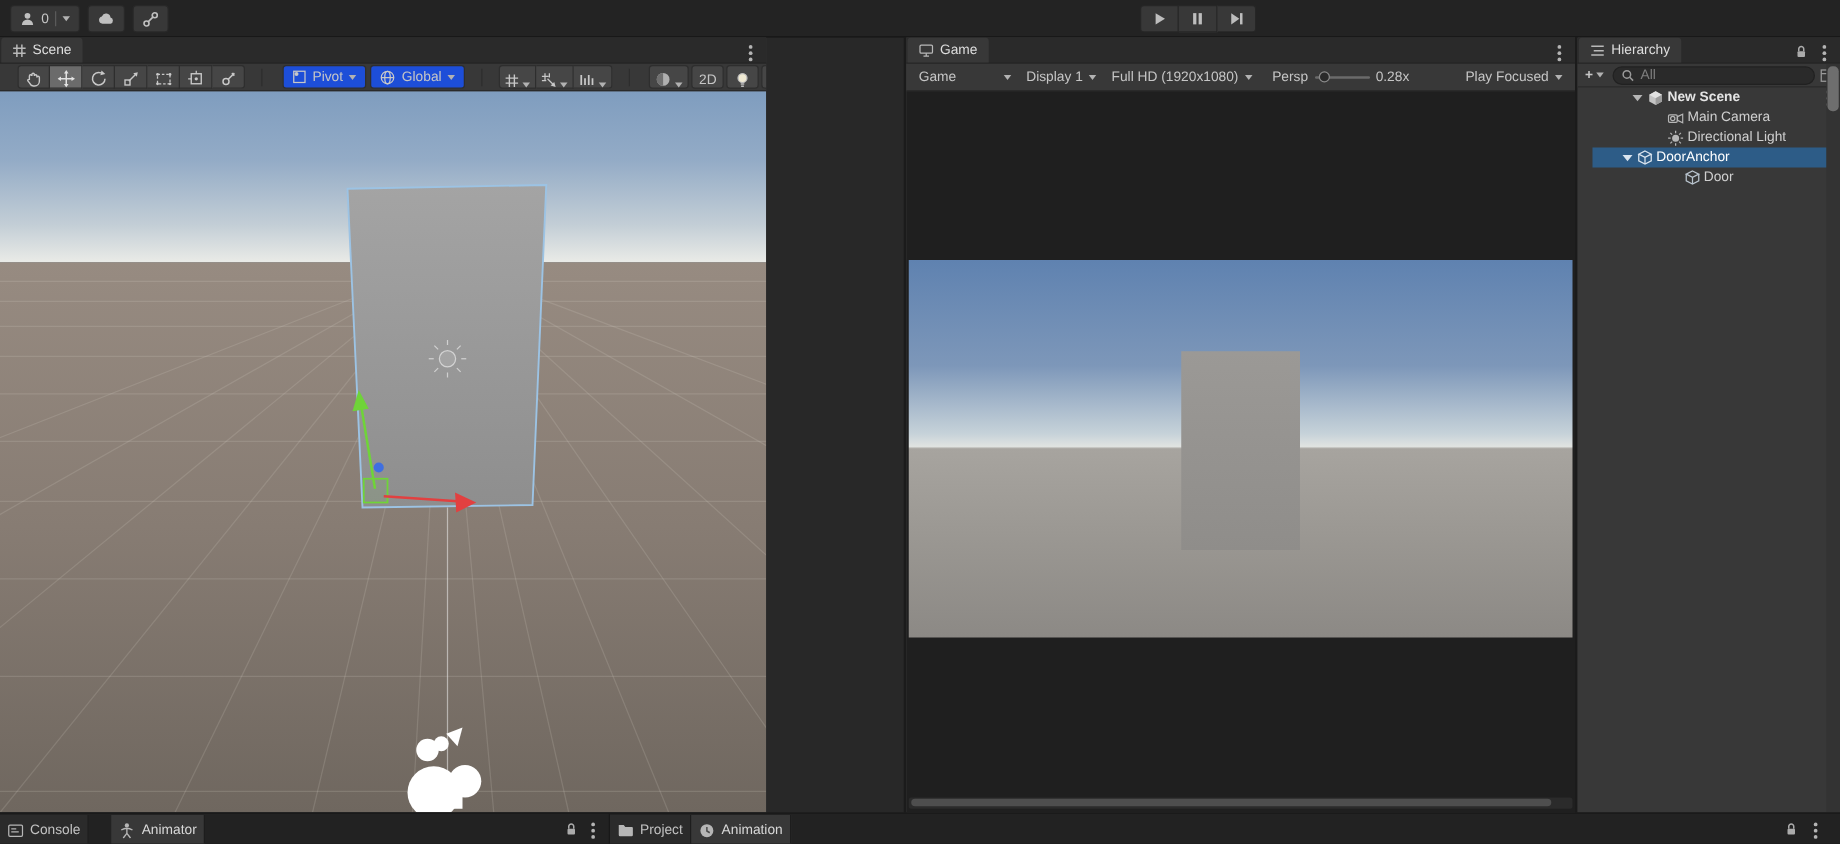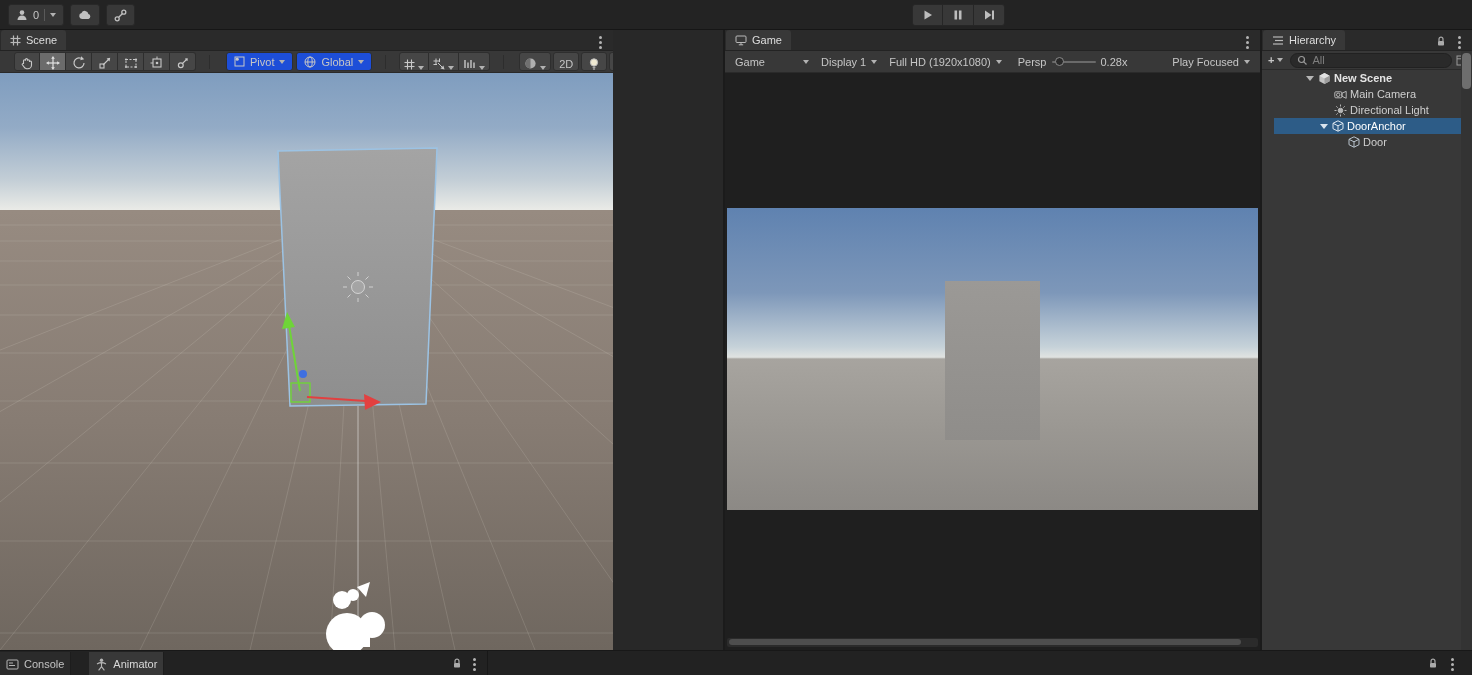--- a/index.html
+++ b/index.html
@@ -531,21 +531,21 @@
             <line x1="6.5" y1="10.5" x2="6.5" y2="12.5"></line>
             <line x1="0.5" y1="6.5" x2="2.5" y2="6.5"></line>
             <line x1="10.5" y1="6.5" x2="12.5" y2="6.5"></line>
             <line x1="2.3" y1="2.3" x2="3.7" y2="3.7"></line>
             <line x1="9.3" y1="9.3" x2="10.7" y2="10.7"></line>
             <line x1="2.3" y1="10.7" x2="3.7" y2="9.3"></line>
             <line x1="9.3" y1="3.7" x2="10.7" y2="2.3"></line>
           </svg>
         <span class="hlabel">Directional Light</span>
       </div>
-      <div class="hrow sel" style="padding-left:46px;">
+      <div class="hrow sel" style="padding-left:24px;">
         <span class="tri"></span>
         <svg class="obj-ic" width="12" height="12" viewBox="0 0 12 12" fill="none" stroke="#dce6ef">
             <polygon points="6,0.8 11,3.3 6,5.8 1,3.3"></polygon>
             <polyline points="1,3.3 1,8.7 6,11.2 11,8.7 11,3.3"></polyline>
             <line x1="6" y1="5.8" x2="6" y2="11.2"></line>
           </svg>
         <span class="hlabel">DoorAnchor</span>
       </div>
       <div class="hrow" style="padding-left:74px;">
         <svg class="obj-ic" width="12" height="12" viewBox="0 0 12 12" fill="none" stroke="#b9c4ce">
@@ -585,20 +585,35 @@
           <path d="M3 5 V3.2 a2 2 0 0 1 4 0 V5" fill="none" stroke="#ababab" stroke-width="1.2"></path>
           <rect x="2" y="5" width="6" height="4.5" rx="0.8" fill="#ababab"></rect>
         </svg>
     </span>
     <span class="kebab blk" style="left:470px;">
         <i></i>
         <i></i>
         <i></i>
       </span>
     <div class="bdiv"></div>
+    <div class="dock" style="left:488px;">
+      <div class="btab">
+        <svg width="13" height="12" viewBox="0 0 13 12">
+            <path d="M1 2 h4 l1.2 1.5 H11.5 a0.8 0.8 0 0 1 0.8 0.8 V10 a1 1 0 0 1 -1 1 H2 a1 1 0 0 1 -1 -1 z" fill="#b6b6b6"></path>
+          </svg>
+        <span>Project</span>
+      </div>
+      <div class="btab active">
+        <svg width="13" height="13" viewBox="0 0 13 13">
+            <circle cx="6.5" cy="6.5" r="5.2" fill="#b6b6b6"></circle>
+            <path d="M6.5 3.5 V6.8 L8.8 8.2" stroke="#4a4a4a" fill="none" stroke-width="1.2"></path>
+          </svg>
+        <span>Animation</span>
+      </div>
+    </div>
     <span class="blk" style="left:1428px;">
       <svg width="10" height="11" viewBox="0 0 10 11">
           <path d="M3 5 V3.2 a2 2 0 0 1 4 0 V5" fill="none" stroke="#ababab" stroke-width="1.2"></path>
           <rect x="2" y="5" width="6" height="4.5" rx="0.8" fill="#ababab"></rect>
         </svg>
     </span>
     <span class="kebab blk" style="left:1448px;">
         <i></i>
         <i></i>
         <i></i>

